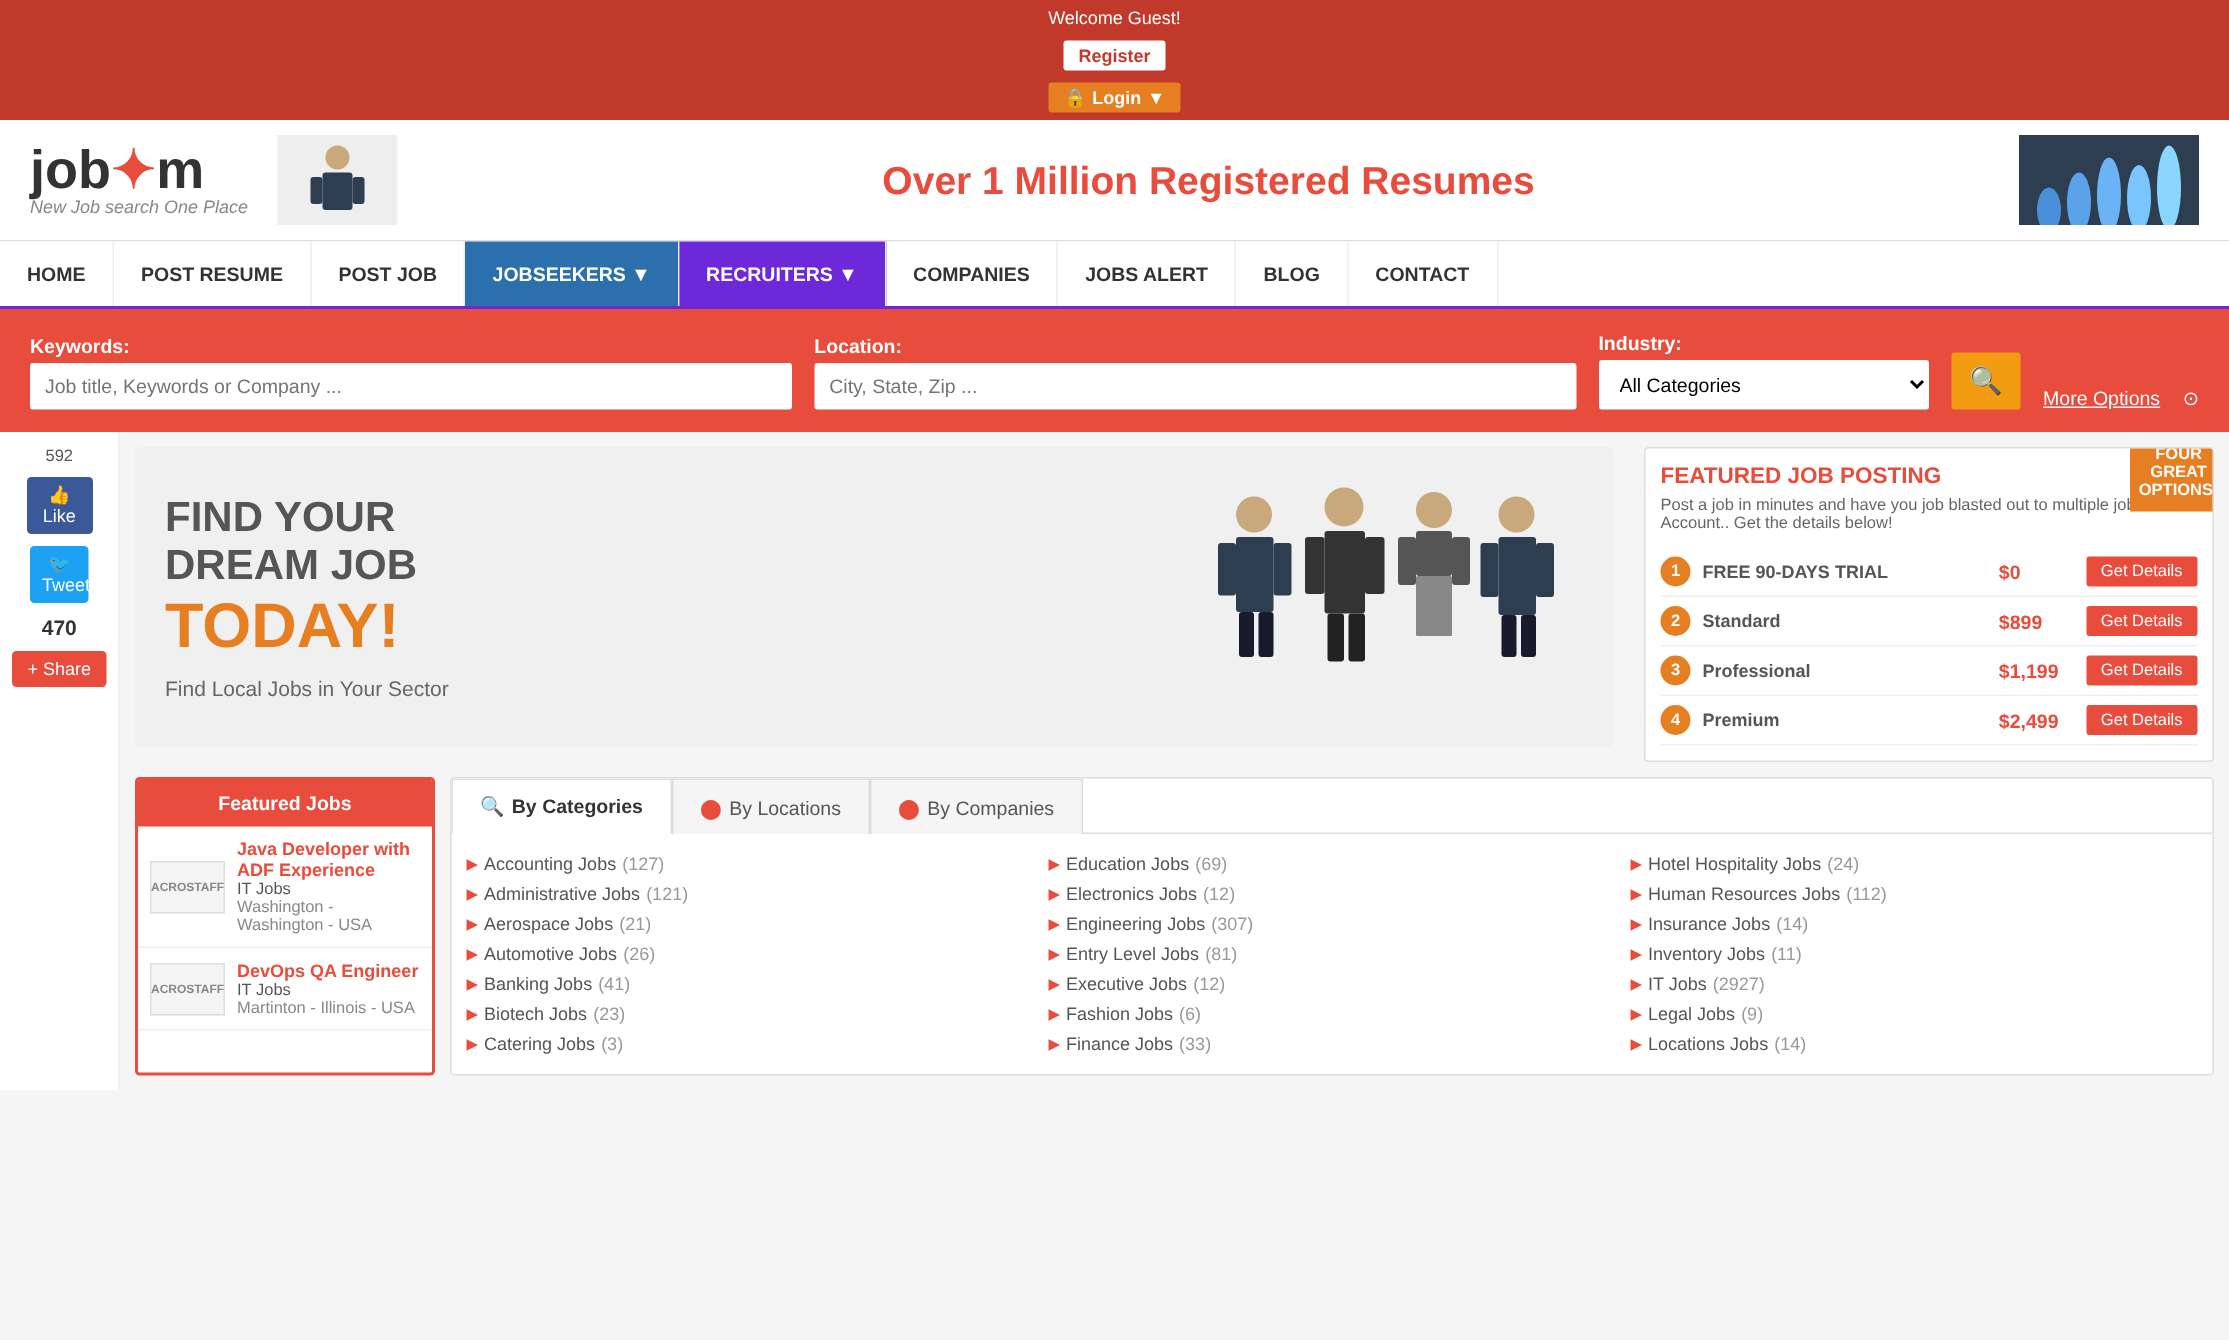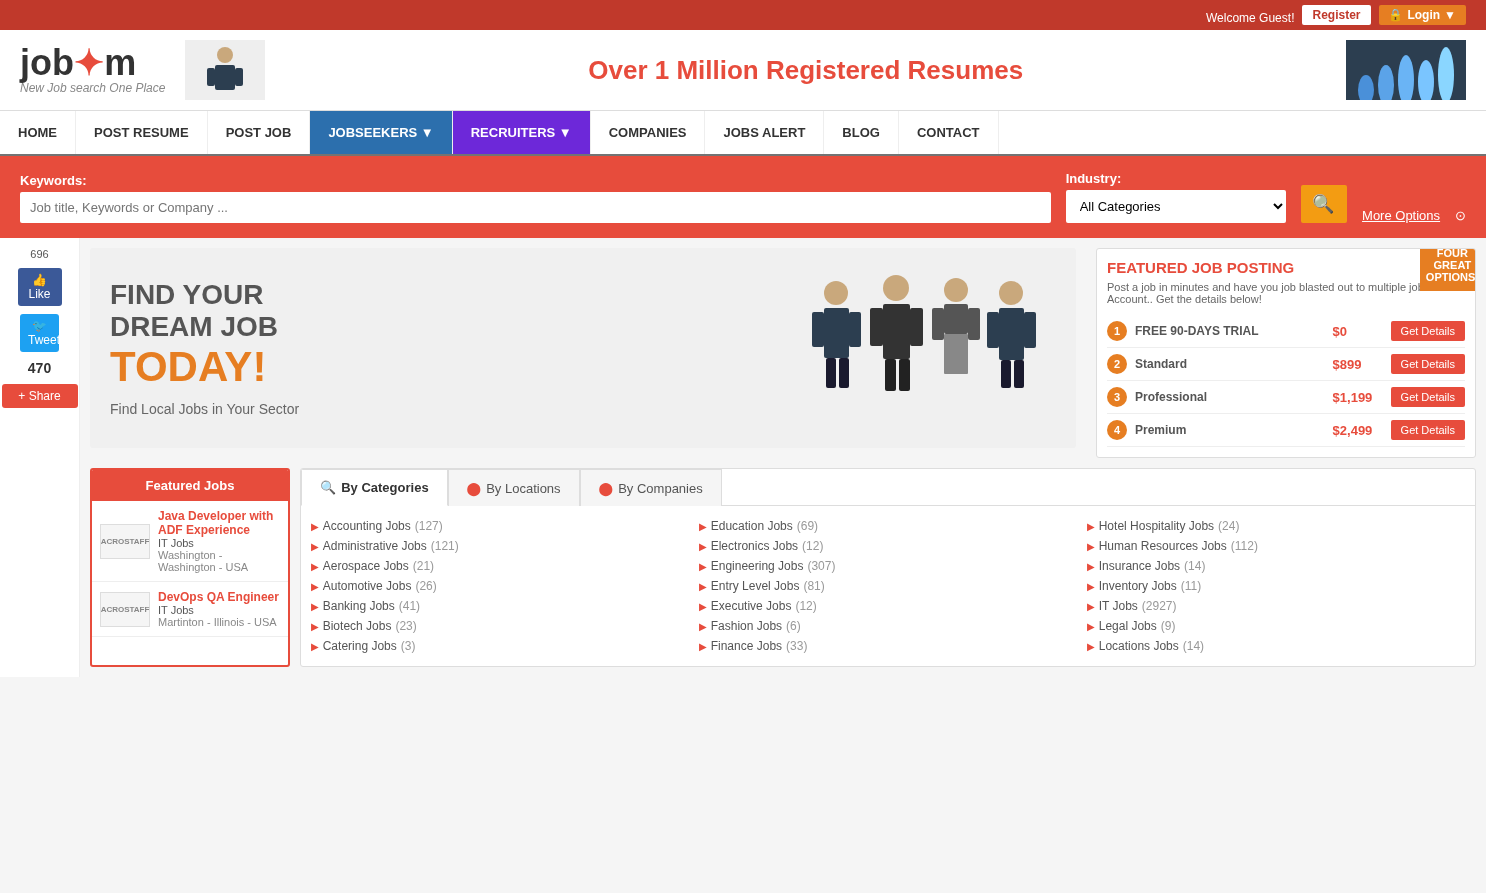--- a/index.html
+++ b/index.html
@@ -1,33 +1,33 @@
 <!DOCTYPE html>
 <html><head>
   <meta charset="utf-8">
   <style>
     * { margin: 0; padding: 0; box-sizing: border-box; }
     body { font-family: Arial, sans-serif; font-size: 13px; background: #f5f5f5; }
 
     
-    .top-bar { background: #c0392b; color: white; padding: 5px 20px; text-align: right; font-size: 12px; display: flex; align-items: flex-end; justify-content: flex-end; gap: 8px; }
+    .top-bar { background: #c0392b; color: white; padding: 5px 20px; text-align: right; font-size: 12px; display: flex; align-items: center; justify-content: flex-end; gap: 8px; flex-direction: column; }
     .top-bar span { color: white; }
     .btn-register { background: white; color: #c0392b; border: none; padding: 3px 10px; font-weight: bold; cursor: pointer; border-radius: 2px; font-size: 12px; }
     .btn-login { background: #e67e22; color: white; border: none; padding: 3px 10px; font-weight: bold; cursor: pointer; border-radius: 2px; font-size: 12px; display: flex; align-items: center; gap: 4px; }
 
     
     .header { background: white; padding: 10px 20px; display: flex; align-items: center; gap: 20px; border-bottom: 1px solid #ddd; }
     .logo-area { display: flex; align-items: center; gap: 5px; }
     .logo-subtitle { font-size: 12px; color: #888; font-style: italic; }
     .header-tagline { font-size: 26px; color: #e74c3c; font-weight: bold; flex: 1; text-align: center; }
     .header-image { width: 80px; height: 60px; background: #eee; display: flex; align-items: center; justify-content: center; overflow: hidden; }
     .header-right-image { width: 120px; height: 60px; background: #2c3e50; display: flex; align-items: center; justify-content: center; }
 
     
-    .nav { background: white; border-bottom: 2px solid #737373; display: flex; }
+    .nav { background: white; border-bottom: 2px solid #6d28d9; display: flex; }
     .nav-item { padding: 14px 18px; font-size: 13px; font-weight: bold; color: #333; cursor: pointer; border: none; background: none; text-transform: uppercase; white-space: nowrap; border-right: 1px solid #eee; }
     .nav-item.has-dropdown { background: #2c6fad; color: white; }
     .nav-item.recruiters { background: #6d28d9; color: white; }
 
     
     .search-bar { background: #e74c3c; padding: 15px 20px; display: flex; align-items: flex-end; gap: 15px; }
     .search-field { display: flex; flex-direction: column; gap: 4px; flex: 1; }
     .search-field label { color: white; font-size: 13px; font-weight: bold; }
     .search-input { padding: 8px 10px; border: none; border-radius: 2px; font-size: 13px; width: 100%; }
     .search-select { padding: 8px 10px; border: none; border-radius: 2px; font-size: 13px; width: 100%; background: white; }
@@ -36,21 +36,21 @@
 
     
     .main { display: flex; padding: 0; position: relative; }
 
     
     .social-sidebar { width: 80px; padding: 10px; display: flex; flex-direction: column; gap: 8px; align-items: center; background: white; border-right: 1px solid #eee; flex-shrink: 0; }
     .fb-btn { background: #3b5998; color: white; border: none; padding: 5px 10px; font-size: 12px; cursor: pointer; border-radius: 3px; width: 44px; text-align: center; }
     .fb-count { font-size: 11px; color: #555; }
     .tweet-btn { background: #1da1f2; color: white; border: none; padding: 5px 8px; font-size: 12px; cursor: pointer; border-radius: 3px; width: 39px; text-align: center; }
     .share-count { font-size: 14px; font-weight: bold; color: #333; }
-    .share-btn { background: #e74c3c; color: white; border: none; padding: 5px 8px; font-size: 12px; cursor: pointer; border-radius: 3px; width: 76px; text-align: center; }
+    .share-btn { background: #e74c3c; color: white; border: none; padding: 5px 8px; font-size: 12px; cursor: pointer; border-radius: 3px; width: 63px; text-align: center; }
 
     
     .content-area { flex: 1; padding: 10px; }
 
     
     .hero-banner { background: #f0f0f0; border-radius: 3px; padding: 20px; display: flex; align-items: center; justify-content: space-between; margin-bottom: 10px; min-height: 200px; }
     .hero-find { font-size: 28px; font-weight: bold; color: #555; text-transform: uppercase; }
     .hero-dream { font-size: 28px; font-weight: bold; color: #555; text-transform: uppercase; }
     .hero-today { font-size: 42px; font-weight: bold; color: #e67e22; }
     .hero-sub { color: #666; font-size: 14px; margin-top: 10px; }
@@ -146,35 +146,39 @@
   <button class="nav-item">JOBS ALERT</button>
   <button class="nav-item">BLOG</button>
   <button class="nav-item">CONTACT</button>
 </nav>
 
 <div class="search-bar">
   <div class="search-field">
     <label>Keywords:</label>
     <input class="search-input" type="text" placeholder="Job title, Keywords or Company ..." style="">
   </div>
+  <div class="search-field">
+    <label>Location:</label>
+    <input class="search-input" type="text" placeholder="City, State, Zip ..." style="">
+  </div>
   <div class="search-field" style="max-width:220px;">
     <label>Industry:</label>
     <select class="search-select">
       <option>All Categories</option>
     </select>
   </div>
   <button class="search-btn">🔍</button>
   <span class="more-options">More Options</span>
   <span style="color:white;">⊙</span>
 </div>
 
 <div class="main">
 
   <div class="social-sidebar">
-    <span class="fb-count">696</span>
+    <span class="fb-count">592</span>
     <button class="fb-btn">
       <span>👍</span>
       <span>Like</span>
     </button>
     <button class="tweet-btn">
       <span>🐦</span>
       <span>Tweet</span>
     </button>
     <span class="share-count">470</span>
     <button class="share-btn">

